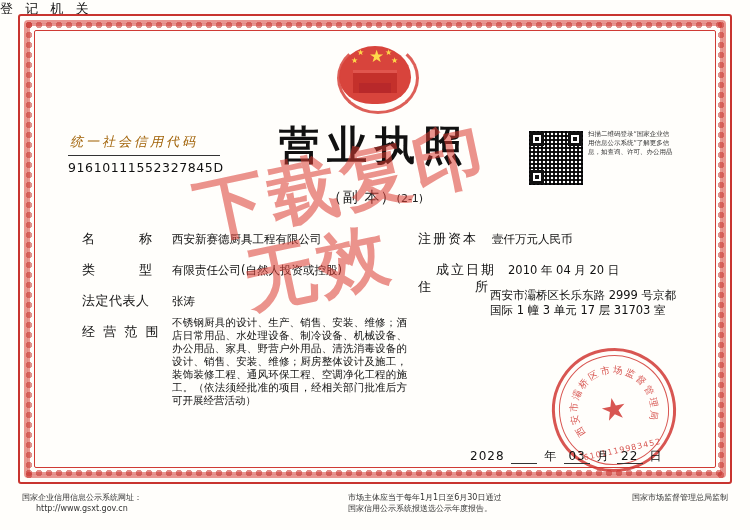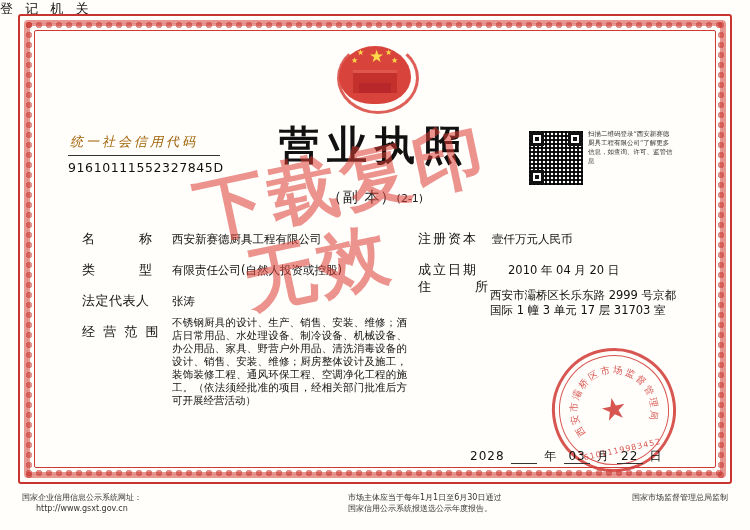--- a/index.html
+++ b/index.html
@@ -236,21 +236,21 @@
   .val-name   { left: 172px; top: 231px; font-family: Liberation Serif, serif; }
   .lbl-type   { left: 82px;  top: 261px; }
   .val-type   { left: 172px; top: 262px; }
   .lbl-rep    { left: 82px;  top: 292px; letter-spacing: 0.5px; }
   .val-rep    { left: 172px; top: 293px; }
   .lbl-scope  { left: 82px;  top: 323px; }
   .val-scope  { left: 172px; top: 316px; width: 235px; font-size: 10.5px; line-height: 13px; text-align: justify; }
 
   .lbl-cap    { left: 418px; top: 230px; letter-spacing: 2px; }
   .val-cap    { left: 492px; top: 231px; }
-  .lbl-date   { left: 418px; top: 261px; letter-spacing: 2px; }
+  .lbl-date   { left: 436px; top: 261px; letter-spacing: 2px; }
   .val-date   { left: 508px; top: 262px; }
   .lbl-addr   { left: 418px; top: 278px; }
   .val-addr   { left: 490px; top: 288px; width: 195px; line-height: 15px; }
 
   .lbl-reg    { left: 455px; top: 403px; font-size: 13px; letter-spacing: 4px; color: #111; }
 
   
   .seal {
     position: absolute;
     left: 552px; top: 348px;
@@ -390,21 +390,21 @@
 
   <div class="code-label">统一社会信用代码</div>
   <div class="code-underline"></div>
   <div class="code-value">91610111552327845D</div>
 
   <div class="qr">
     <div class="finder f1"></div>
     <div class="finder f2"></div>
     <div class="finder f3"></div>
   </div>
-  <div class="qr-note">扫描二维码登录“西安新赛德厨具工程有限公司”了解更多信息，如查询、许可、监管信息</div>
+  <div class="qr-note">扫描二维码登录“国家企业信用信息公示系统”了解更多信息，如查询、许可、办公用品</div>
 
   <div class="field-label lbl-name">名　　称</div>
   <div class="field-value val-name">西安新赛德厨具工程有限公司</div>
 
   <div class="field-label lbl-type">类　　型</div>
   <div class="field-value val-type">有限责任公司(自然人投资或控股)</div>
 
   <div class="field-label lbl-rep">法定代表人</div>
   <div class="field-value val-rep">张涛</div>
 

